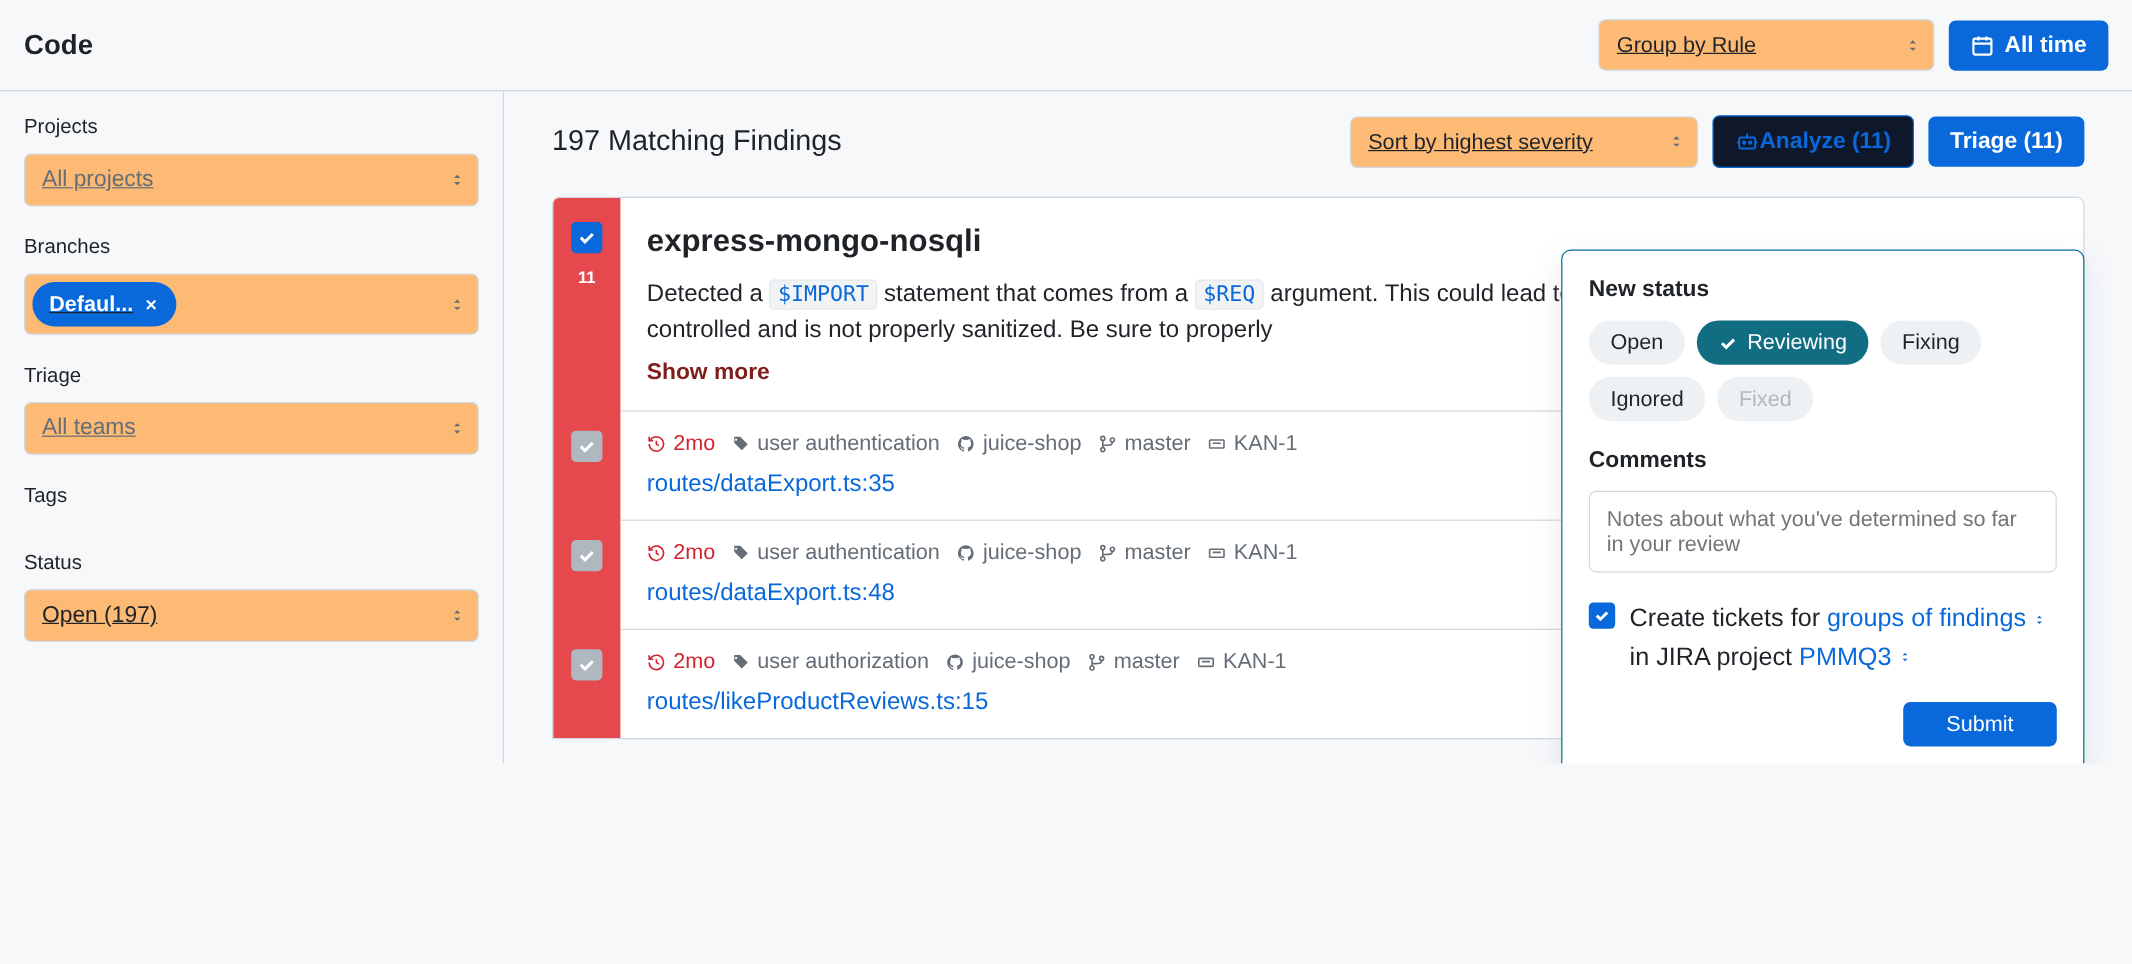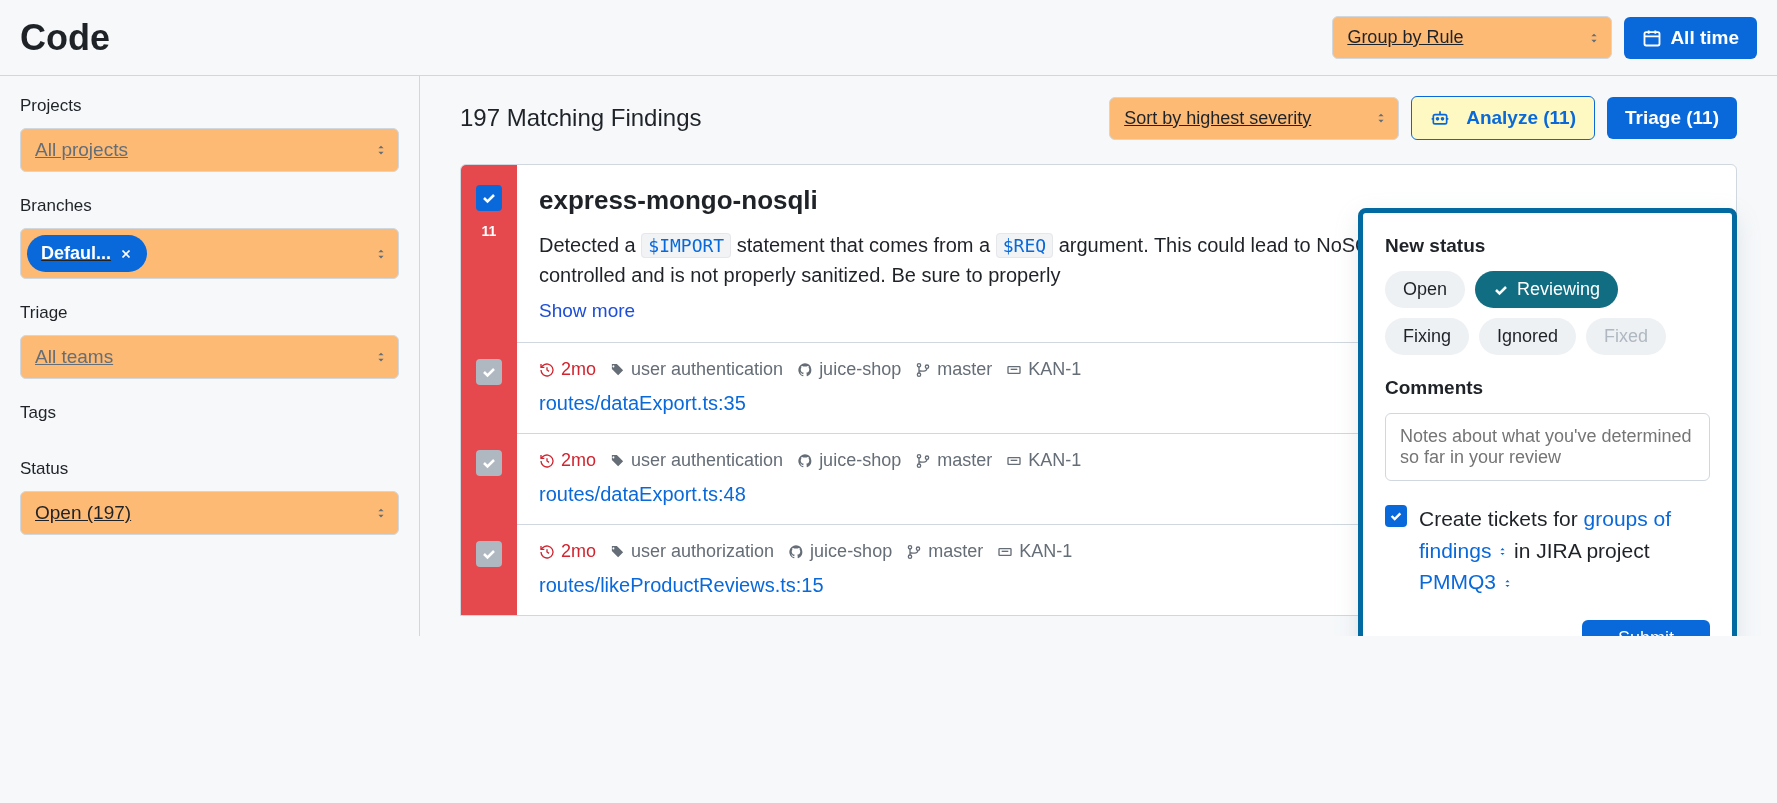--- a/index.html
+++ b/index.html
@@ -1,53 +1,53 @@
 <!DOCTYPE html>
 <html><head>
 <meta charset="utf-8">
 <style>
 * { box-sizing: border-box; margin: 0; padding: 0; }
 body { font-family: -apple-system, BlinkMacSystemFont, "Segoe UI", Helvetica, Arial, sans-serif; color: #1f2328; background: #f6f8fa; }
 .header { display: flex; align-items: center; justify-content: space-between; padding: 16px 20px; border-bottom: 1px solid #d0d7de; }
-.header h1 { font-size: 36px; font-weight: 700; }
+.header h1 { font-size: 23px; font-weight: 700; }
 .header-controls { display: flex; gap: 12px; align-items: center; }
 .select-control { position: relative; display: flex; align-items: center; background: #fdba74; border: 1px solid #d0d7de; border-radius: 6px; padding: 10px 36px 10px 14px; font-size: 18px; min-width: 280px; cursor: pointer; text-decoration: underline; }
 .select-control.small { min-width: 280px; }
 .select-caret { position: absolute; right: 10px; width: 14px; height: 14px; color: #656d76; }
 .btn-primary { display: flex; align-items: center; gap: 8px; background: #0969da; color: #fff; border: none; border-radius: 6px; padding: 10px 18px; font-size: 19px; font-weight: 600; cursor: pointer; }
-.btn-outline { display: flex; align-items: center; gap: 16px; background: #fef9c3; color: #0969da; border: 1px solid #0969da; border-radius: 6px; padding: 10px 18px; font-size: 19px; font-weight: 600; cursor: pointer; }
+.btn-outline { display: flex; align-items: center; gap: 0; background: #0f172a; color: #0969da; border: 1px solid #0969da; border-radius: 6px; padding: 10px 18px; font-size: 19px; font-weight: 600; cursor: pointer; }
 .main { display: flex; }
 .sidebar { width: 420px; border-right: 1px solid #d0d7de; padding: 20px; display: flex; flex-direction: column; gap: 24px; }
 .sidebar-section h3 { font-size: 17px; font-weight: 400; margin-bottom: 12px; }
 .sidebar .select-control { width: 100%; min-width: auto; font-size: 19px; color: #656d76; }
 .sidebar .select-control.with-chip { color: #1f2328; padding: 6px 36px 6px 6px; }
 .chip { display: inline-flex; align-items: center; gap: 8px; background: #0969da; color: #fff; border-radius: 999px; padding: 8px 14px; font-size: 18px; font-weight: 600; }
 .chip-x { cursor: pointer; display: inline-flex; }
 .content { flex: 1; padding: 20px 40px; position: relative; min-width: 0; }
 .content-header { display: flex; align-items: center; justify-content: space-between; margin-bottom: 24px; gap: 12px; flex-wrap: wrap; }
 .content-header h2 { font-size: 24px; font-weight: 500; }
 .content-actions { display: flex; gap: 12px; align-items: center; }
 .finding-group { display: flex; border: 1px solid #d0d7de; border-radius: 6px 6px 0 0; background: #fff; overflow: hidden; }
 .severity-bar { width: 56px; background: #e5484d; display: flex; flex-direction: column; align-items: center; padding-top: 20px; }
 .severity-bar .chk { width: 26px; height: 26px; background: #0969da; border-radius: 4px; display: flex; align-items: center; justify-content: center; color: #fff; cursor: pointer; }
 .severity-bar .count { color: #fff; font-weight: 700; font-size: 14px; margin-top: 12px; }
 .group-body { flex: 1; min-width: 0; }
 .group-head { padding: 20px 22px; }
 .group-title { font-size: 26px; font-weight: 700; margin-bottom: 14px; }
 .group-desc { font-size: 20px; line-height: 1.5; color: #1f2328; }
 .code-pill { font-family: ui-monospace, SFMono-Regular, Menlo, monospace; background: #f1f3f5; border: 1px solid #e5e7eb; color: #0969da; padding: 1px 6px; border-radius: 4px; font-size: 18px; }
-.show-more { color: #1d4ed8; font-weight: 400; font-size: 19px; cursor: pointer; display: inline-block; margin-top: 10px; }
+.show-more { color: #7f1d1d; font-weight: 700; font-size: 19px; cursor: pointer; display: inline-block; margin-top: 10px; }
 .finding-item { border-top: 1px solid #d0d7de; padding: 16px 22px 18px; display: flex; gap: 16px; }
 .item-body { flex: 1; min-width: 0; }
 .meta-row { display: flex; align-items: flex-start; gap: 14px; flex-wrap: wrap; color: #656d76; font-size: 18px; margin-bottom: 12px; }
 .meta-age { color: #d1242f; font-weight: 500; display: inline-flex; align-items: center; gap: 6px; }
 .meta-item { display: inline-flex; align-items: center; gap: 6px; }
 .file-link { color: #0969da; font-size: 20px; cursor: pointer; }
 .details-link { position: absolute; right: 40px; top: 610px; color: #0969da; font-weight: 600; font-size: 21px; display: inline-flex; align-items: center; gap: 8px; cursor: pointer; }
-.popover { position: absolute; top: 132px; right: 40px; width: 379px; background: #fff; border: 5px solid #0369a1; border-radius: 8px; box-shadow: 0 8px 24px rgba(140,149,159,0.2); padding: 22px; z-index: 10; }
+.popover { position: absolute; top: 132px; right: 40px; width: 436px; background: #fff; border: 1px solid #0369a1; border-radius: 8px; box-shadow: 0 8px 24px rgba(140,149,159,0.2); padding: 22px; z-index: 10; }
 .popover h4 { font-size: 19px; font-weight: 700; margin-bottom: 14px; }
 .pill-row { display: flex; flex-wrap: wrap; gap: 10px; margin-bottom: 22px; }
 .pill { background: #eef1f4; color: #1f2328; border-radius: 999px; padding: 8px 18px; font-size: 18px; cursor: pointer; }
 .pill.active { background: #116e82; color: #fff; display: inline-flex; align-items: center; gap: 8px; }
 .pill.disabled { color: #afb8c1; cursor: default; }
 .textarea { width: 100%; border: 1px solid #d0d7de; border-radius: 6px; padding: 12px 14px; font-size: 18px; color: #656d76; resize: none; margin-bottom: 18px; font-family: inherit; }
 .ticket-row { display: flex; gap: 12px; font-size: 21px; line-height: 1.5; margin-bottom: 22px; }
 .ticket-row .chk-sm { width: 22px; height: 22px; background: #0969da; border-radius: 4px; display: flex; align-items: center; justify-content: center; color: #fff; flex-shrink: 0; margin-top: 2px; cursor: pointer; }
 .link-inline { color: #0969da; cursor: pointer; }
 .submit-row { display: flex; justify-content: flex-end; }

